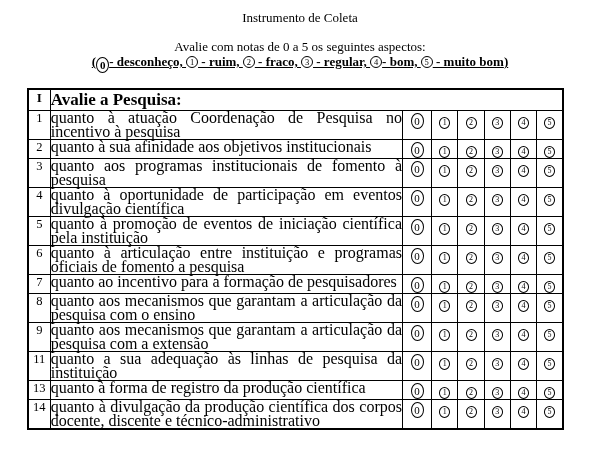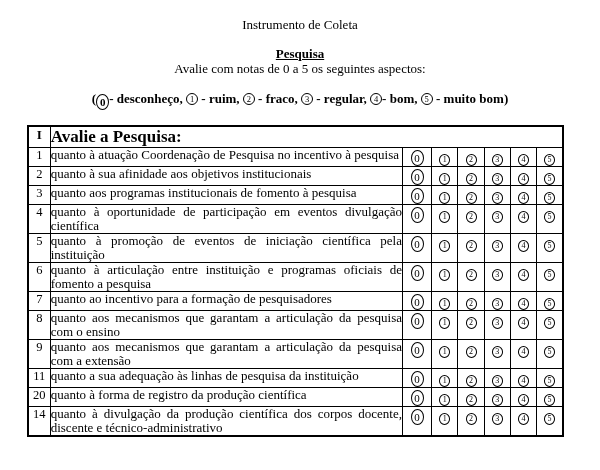--- a/index.html
+++ b/index.html
@@ -1,34 +1,34 @@
 <!DOCTYPE html>
 <html><head>
 <meta charset="utf-8">
 <style>
   html, body { margin:0; padding:0; }
   body {
     width:600px; height:470px; background:#ffffff; color:#000000;
     font-family:"Liberation Serif", serif; overflow:hidden;
   }
-  .titles { text-align:center; padding-top:17px; font-size:13px; line-height:15px; }
+  .titles { text-align:center; padding-top:10px; font-size:13px; line-height:15px; }
   .blank-line { height:14px; }
   .section-title { font-weight:bold; text-decoration:underline; }
-  .legend { font-weight:bold; white-space:pre-wrap; margin-top:15px; font-size:13px; }
+  .legend { font-weight:bold; white-space:pre-wrap; margin-top:0; font-size:13px;text-decoration:underline; }
 
   table.form {
     border-collapse:collapse; table-layout:fixed; width:537px;
     margin:15px 0 0 27px; border:2px solid #000;
   }
   table.form td { border:1px solid #000; vertical-align:top; padding:0; }
   td.hnum { text-align:center; font-weight:bold; font-size:13px; height:16px; }
   td.htitle { font-weight:bold; font-size:17px; padding:0 0 0 4px; }
   td.num { text-align:center; font-size:12.5px; line-height:14px; padding-top:1px; }
   td.q {
-    text-align:justify; font-size:13px; line-height:14px;
+    text-align:justify; font-size:16px; line-height:14px;
     padding:1px 3px 1px 4px;
   }
   td.r { text-align:center; padding-top:1px; }
 
   .circ0 {
     display:inline-block; box-sizing:border-box; width:13px; height:16px;
     border:1px solid #000; border-radius:50%;
     font-size:11px; line-height:14px; text-align:center; font-weight:normal;
   }
   .circ {
@@ -39,21 +39,20 @@
   }
   .legend .circ0 { vertical-align:-3px; font-weight:bold; }
   .legend .circ { width:12px; height:12px; font-size:8.5px; line-height:11px; vertical-align:1px; margin-top:0; }
 </style>
 </head>
 <body>
 
 <div class="titles">
   <div>Instrumento de Coleta</div>
   <div class="blank-line"></div>
-  <div class="section-title">Pesquisa</div>
   <div>Avalie com notas de 0 a 5 os seguintes aspectos:</div>
   <div class="legend"><span>(</span><span id="legend-items"><span class="circ0">0</span><span>- desconheço, </span><span class="circ">1</span><span> - ruim, </span><span class="circ">2</span><span> - fraco, </span><span class="circ">3</span><span> - regular, </span><span class="circ">4</span><span>- bom, </span><span class="circ">5</span><span> - muito bom</span></span><span>)</span></div>
 </div>
 
 <table class="form">
   <colgroup>
     <col style="width:22px">
       <col style="width:349px">
       <col style="width:29px">
     <col style="width:26px">
@@ -161,21 +160,21 @@
     <td class="num">11</td>
     <td class="q">quanto a sua adequação às linhas de pesquisa da instituição</td>
   <td class="r"><span class="circ0">0</span></td>
         <td class="r"><span class="circ">1</span></td>
         <td class="r"><span class="circ">2</span></td>
         <td class="r"><span class="circ">3</span></td>
         <td class="r"><span class="circ">4</span></td>
         <td class="r"><span class="circ">5</span></td>
       </tr>
   <tr>
-    <td class="num">20</td>
+    <td class="num">13</td>
     <td class="q">quanto à forma de registro da produção científica</td>
   <td class="r"><span class="circ0">0</span></td>
         <td class="r"><span class="circ">1</span></td>
         <td class="r"><span class="circ">2</span></td>
         <td class="r"><span class="circ">3</span></td>
         <td class="r"><span class="circ">4</span></td>
         <td class="r"><span class="circ">5</span></td>
       </tr>
   <tr>
     <td class="num">14</td>

